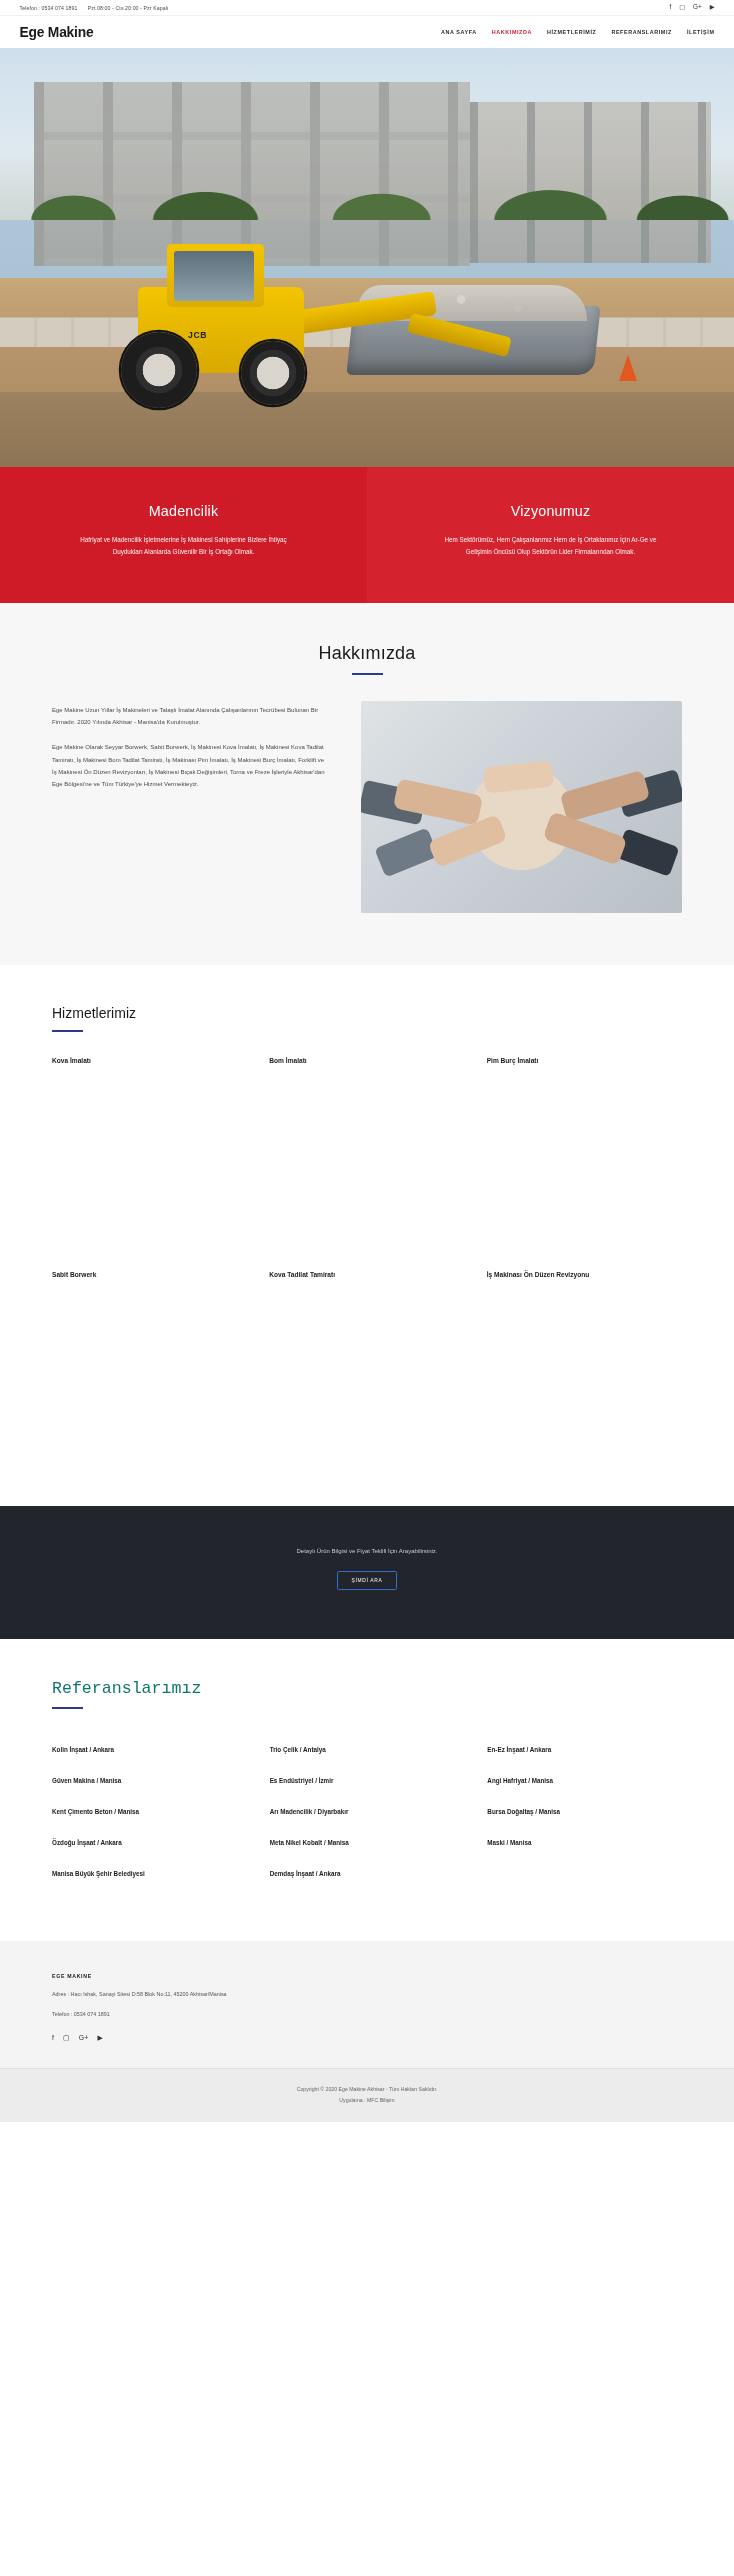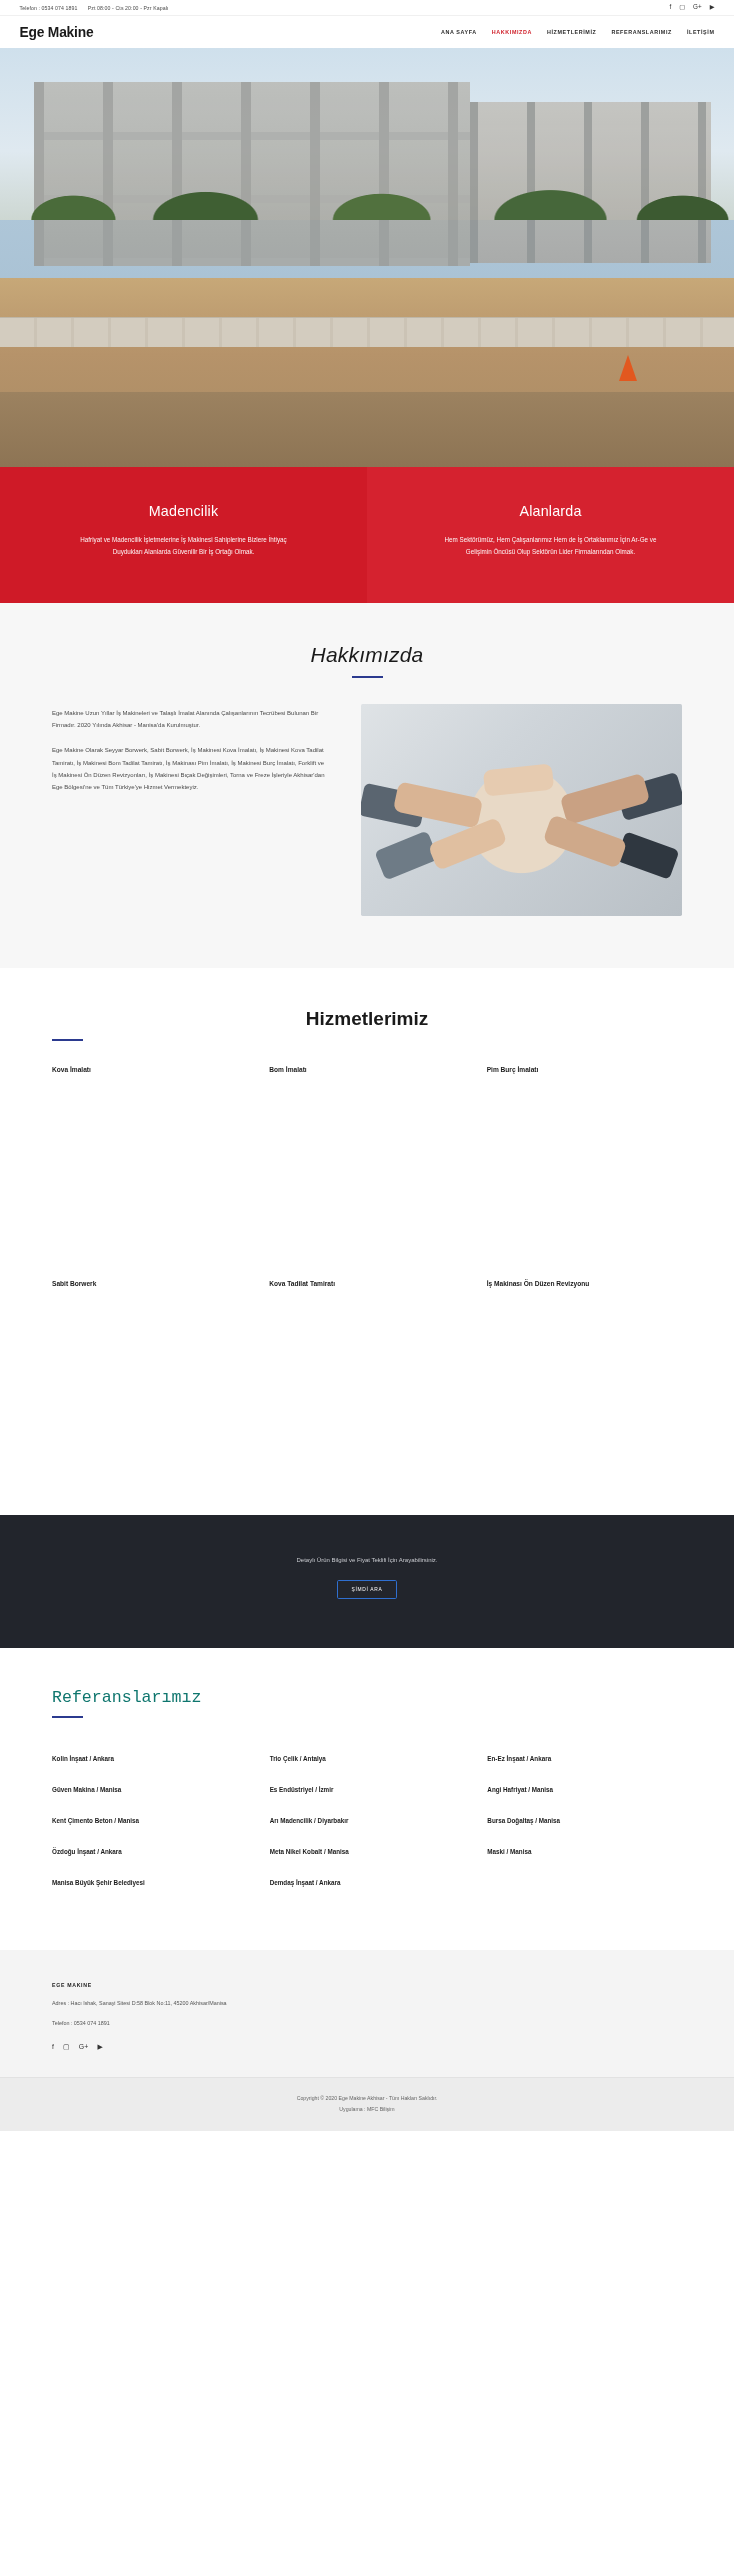--- a/index.html
+++ b/index.html
@@ -178,23 +178,22 @@
     font-size: 14.3px; font-weight: normal; margin-bottom: 15px; letter-spacing: 0.2px;
   }
   .mv-col p { font-size: 6.3px; line-height: 1.9; opacity: .96; }
 
   
   .about {
     background: #f7f7f7;
     padding: 40px 0 52px;
   }
   .about h2 {
-    text-align: center; font-size: 21px; font-weight: normal; color: #1a1a1a;
+    text-align: center; font-size: 18px; font-weight: normal; color: #1a1a1a;
     letter-spacing: 0.2px;
-    font-style: italic;
   }
   .about-rule {
     width: 31px; height: 1.7px; background: #2b3a8f; margin: 9.2px auto 26px;
   }
   .about-inner {
     display: flex; gap: 34px; padding: 0 52px; align-items: flex-start;
   }
   .about-text { flex: 1; padding-top: 3.4px; }
   .about-text p { font-size: 6px; line-height: 2.05; color: #4a4a4a; margin-bottom: 12.6px; }
   .about-img {
@@ -213,21 +212,21 @@
   .h4 { width: 80px; height: 29px; right: 57px; top: 123px; transform: rotate(20deg); background:#cfa98a; }
   .h5 { width: 69px; height: 26px; left: 123px; top: 63px; transform: rotate(-6deg); background:#e6cbb0; }
   .sleeve { position: absolute; background: #5a6570; border-radius: 5.7px; }
   .s1 { width: 63px; height: 33px; left: 0;   top: 85px; transform: rotate(12deg); }
   .s2 { width: 63px; height: 33px; right: 0;  top: 76px; transform: rotate(-16deg); background:#404a55; }
   .s3 { width: 57px; height: 31px; left: 17px; top: 136px; transform: rotate(-22deg); background:#6e7b86; }
   .s4 { width: 57px; height: 31px; right: 5.7px; top: 136px; transform: rotate(20deg); background:#2f3740; }
 
   
   .services { padding: 40px 52px 54px; background: #ffffff; }
-  .services h2 { font-size: 19px; font-weight: bold; color: #1a1a1a; text-align: center; }
+  .services h2 { font-size: 14px; font-weight: normal; color: #1a1a1a; }
   .services-rule { width: 31px; height: 1.7px; background: #2b3a8f; margin: 9.2px 0 25px; }
   .svc-grid {
     display: grid;
     grid-template-columns: repeat(3, 1fr);
     column-gap: 22px;
     row-gap: 33px;
   }
   .svc-title { font-size: 6.6px; font-weight: bold; color: #1a1a1a; margin-bottom: 8px; }
   .svc-img { width: 100%; height: 166px; background: #ffffff; }
 
@@ -310,29 +309,41 @@
 
 <div class="hero">
   <div class="hero-sky"></div>
   <div class="hero-building"></div>
   <div class="hero-building2"></div>
   <div class="hero-trees"></div>
   <div class="hero-ground"></div>
   <div class="hero-barrier"></div>
   <div class="hero-ground2"></div>
   <div class="hero-cone"></div>
+  <div class="machine">
+    <div class="m-bucket"></div>
+    <div class="m-gravel"></div>
+    <div class="m-arm"></div>
+    <div class="m-arm2"></div>
+    <div class="m-body"></div>
+    <div class="m-cab"></div>
+    <div class="m-glass"></div>
+    <div class="m-label">JCB</div>
+    <div class="m-wheel1"></div>
+    <div class="m-wheel2"></div>
+  </div>
 </div>
 
 <div class="mv">
   <div class="mv-col mv-left">
     <h2>Madencilik</h2>
     <p>Hafriyat ve Madencilik İşletmelerine İş Makinesi Sahiplerine Bizlere İhtiyaç Duydukları Alanlarda Güvenilir Bir İş Ortağı Olmak.</p>
   </div>
   <div class="mv-col mv-right">
-    <h2>Alanlarda</h2>
+    <h2>Vizyonumuz</h2>
     <p>Hem Sektörümüz, Hem Çalışanlarımız Hem de İş Ortaklarımız İçin Ar-Ge ve Gelişimin Öncüsü Olup Sektörün Lider Firmalarından Olmak.</p>
   </div>
 </div>
 
 <div class="about">
   <h2>Hakkımızda</h2>
   <div class="about-rule"></div>
   <div class="about-inner">
     <div class="about-text">
       <p>Ege Makine Uzun Yıllar İş Makineleri ve Talaşlı İmalat Alanında Çalışanlarının Tecrübesi Bulunan Bir Firmadır. 2020 Yılında Akhisar - Manisa'da Kurulmuştur.</p>

